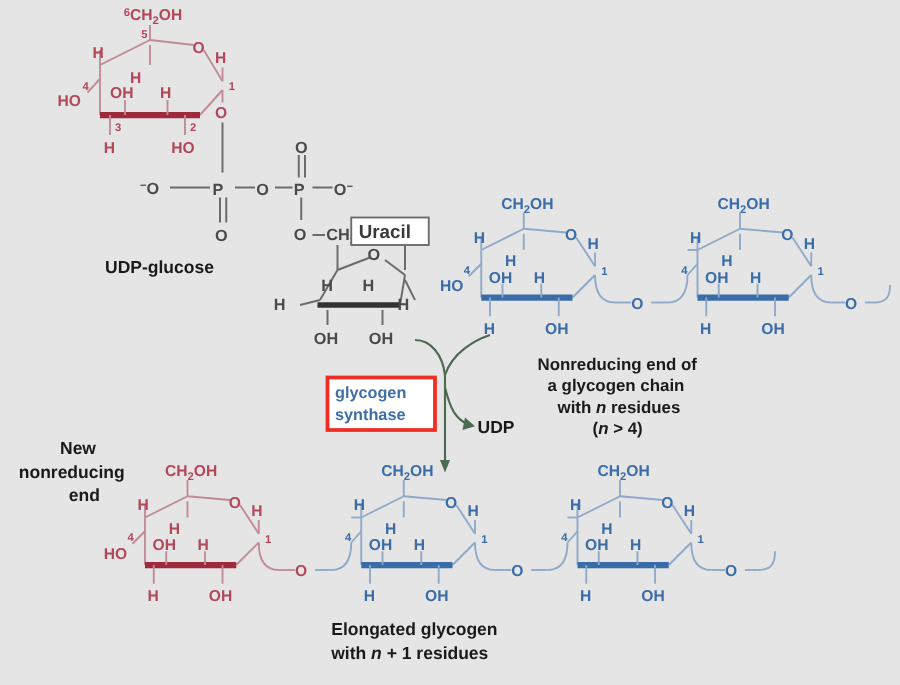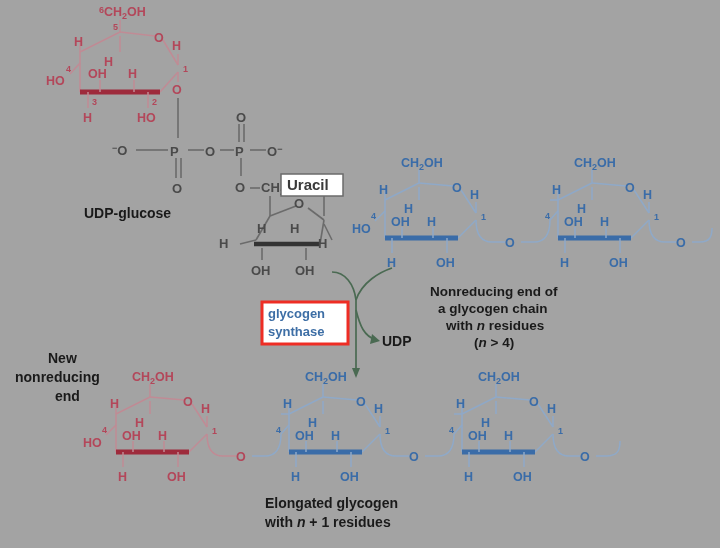--- a/index.html
+++ b/index.html
@@ -1,19 +1,19 @@
 <!DOCTYPE html>
 <html><head>
 <meta charset="utf-8">
 <style>
   html,body{margin:0;padding:0;background:#ffffff;}
   #page{
     position:relative;
     width:720px;height:548px;
-    background:#a3a3a3;
+    background:#e5e5e5;
     font-family:"Liberation Sans", sans-serif;
     overflow:hidden;
   }
   svg{display:block;}
   .atom-red{fill:#b3475a;font-size:12.5px;font-weight:bold;}
   .atom-blue{fill:#3a6ca8;font-size:12.5px;font-weight:bold;}
   .atom-grey{fill:#4a4a4a;font-size:13px;font-weight:bold;}
   .num-red{fill:#b3475a;font-size:9px;font-weight:bold;}
   .num-blue{fill:#3a6ca8;font-size:9px;font-weight:bold;}
   .sub{font-size:9px;}

